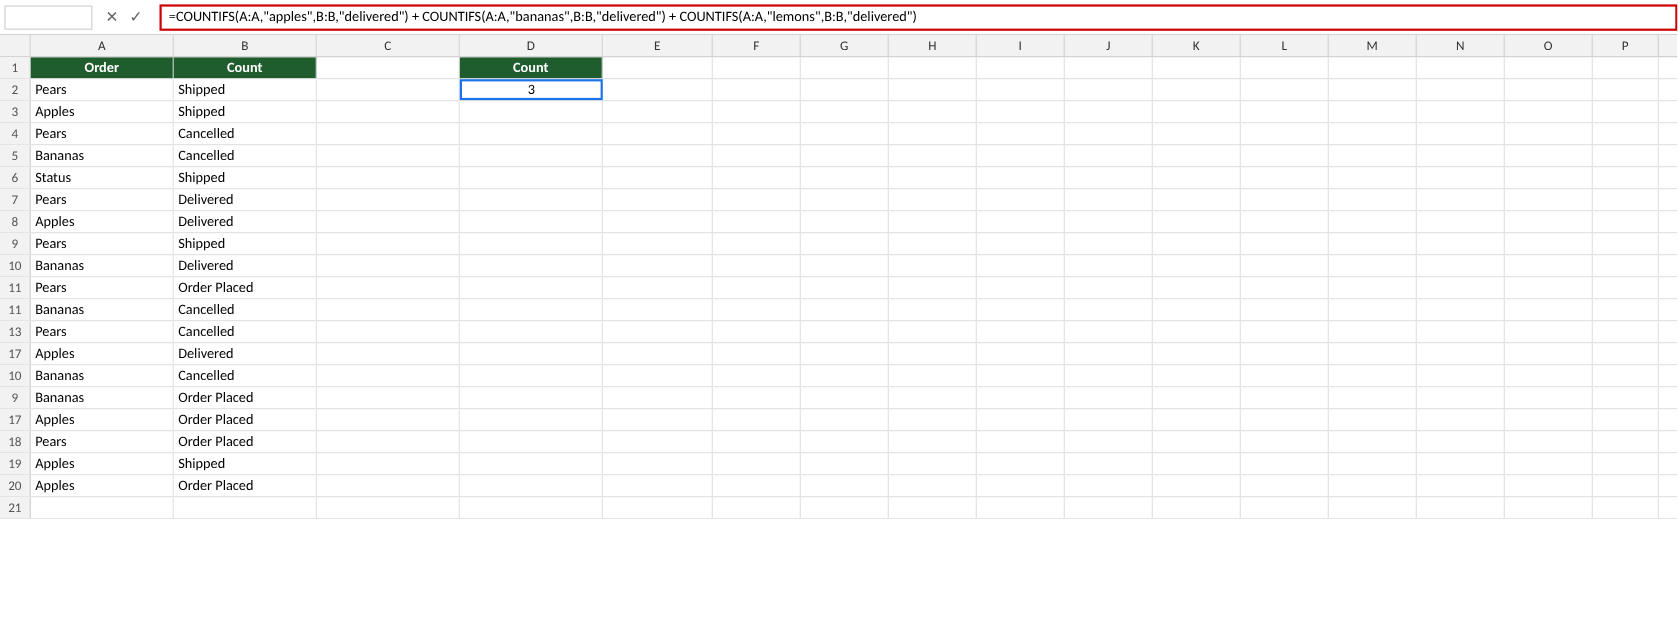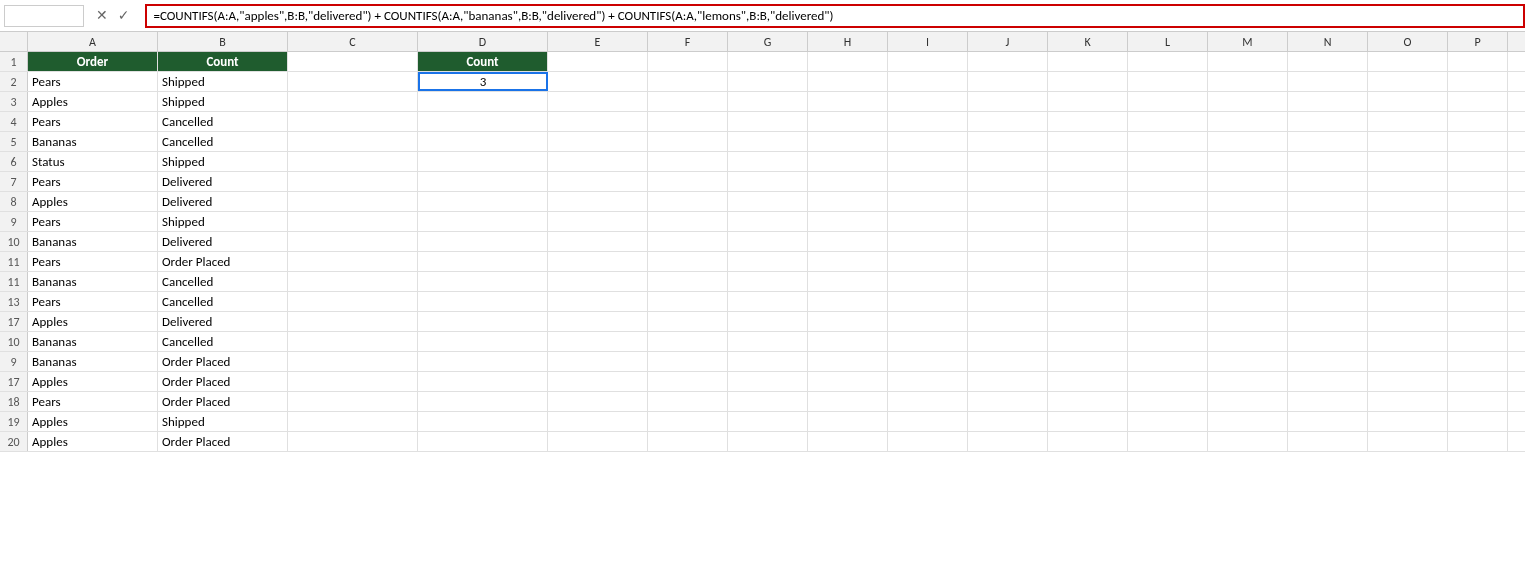--- a/index.html
+++ b/index.html
@@ -554,14 +554,33 @@
         <div class="cell cell-h" style="width: 80px; min-width: 80px;"></div>
         <div class="cell cell-i" style="width: 80px; min-width: 80px;"></div>
         <div class="cell cell-j" style="width: 80px; min-width: 80px;"></div>
         <div class="cell cell-k" style="width: 80px; min-width: 80px;"></div>
         <div class="cell cell-l" style="width: 80px; min-width: 80px;"></div>
         <div class="cell cell-m" style="width: 80px; min-width: 80px;"></div>
         <div class="cell cell-n" style="width: 80px; min-width: 80px;"></div>
         <div class="cell cell-o" style="width: 80px; min-width: 80px;"></div>
         <div class="cell cell-p" style="width: 60px; min-width: 60px;"></div>
       </div>
+      <div class="grid-row">
+        <div class="row-num">21</div>
+        <div class="cell cell-a" style="width: 130px; min-width: 130px;"></div>
+        <div class="cell cell-b" style="width: 130px; min-width: 130px;"></div>
+        <div class="cell cell-c" style="width: 130px; min-width: 130px;"></div>
+        <div class="cell cell-d" style="width: 130px; min-width: 130px;"></div>
+        <div class="cell cell-e" style="width: 100px; min-width: 100px;"></div>
+        <div class="cell cell-f" style="width: 80px; min-width: 80px;"></div>
+        <div class="cell cell-g" style="width: 80px; min-width: 80px;"></div>
+        <div class="cell cell-h" style="width: 80px; min-width: 80px;"></div>
+        <div class="cell cell-i" style="width: 80px; min-width: 80px;"></div>
+        <div class="cell cell-j" style="width: 80px; min-width: 80px;"></div>
+        <div class="cell cell-k" style="width: 80px; min-width: 80px;"></div>
+        <div class="cell cell-l" style="width: 80px; min-width: 80px;"></div>
+        <div class="cell cell-m" style="width: 80px; min-width: 80px;"></div>
+        <div class="cell cell-n" style="width: 80px; min-width: 80px;"></div>
+        <div class="cell cell-o" style="width: 80px; min-width: 80px;"></div>
+        <div class="cell cell-p" style="width: 60px; min-width: 60px;"></div>
+      </div>
     </div>
 </div>
 
 </body></html>

